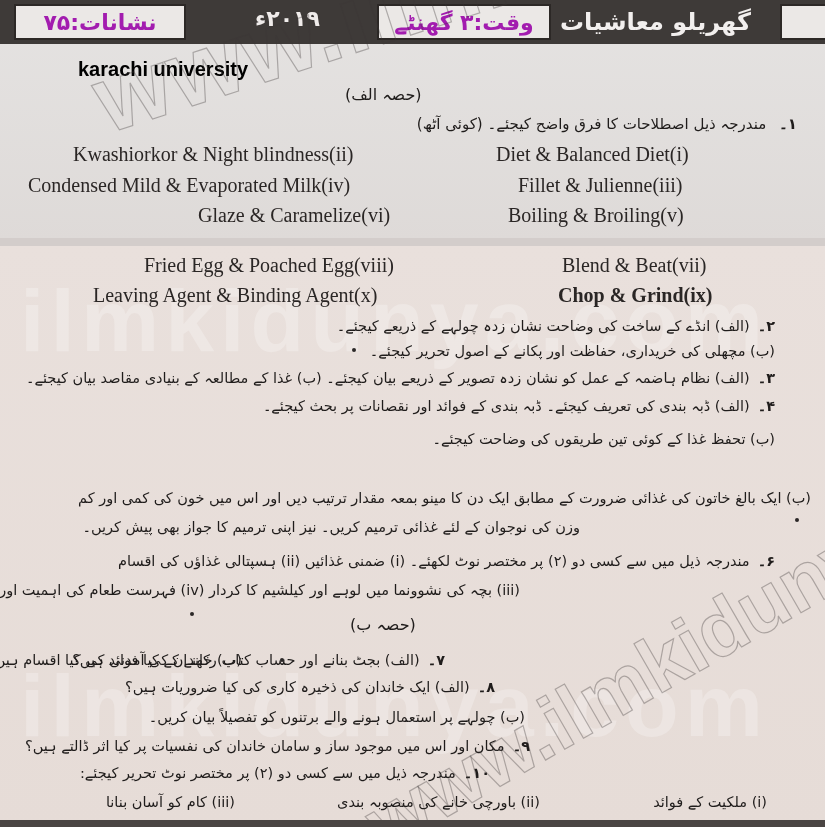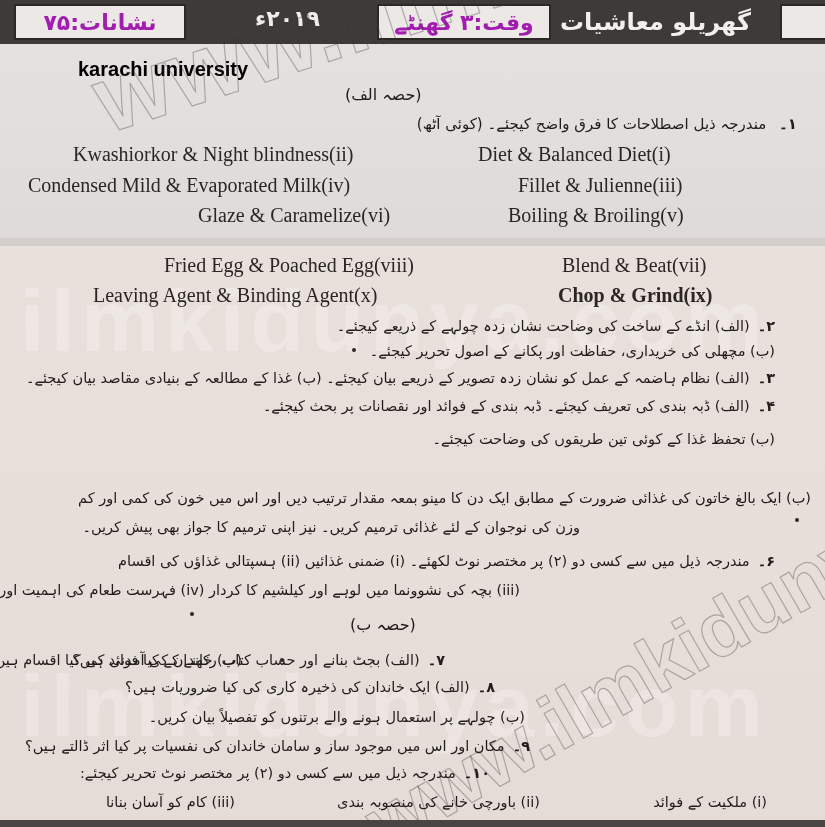--- a/index.html
+++ b/index.html
@@ -106,28 +106,28 @@
   </div>
 
   <div class="uni-label">karachi university</div>
   <div class="urdu section-title sec-a">(حصہ الف)</div>
 
   <div class="urdu q1-title">
     <span class="q-num">۱۔</span>
     <span>مندرجہ ذیل اصطلاحات کا فرق واضح کیجئے۔ (کوئی آٹھ)</span>
   </div>
 
-  <div class="eng" style="left:478px;top:143px;text-align:center;">Diet &amp; Balanced Diet(i)</div>
+  <div class="eng" style="left:496px;top:143px;text-align:center;">Diet &amp; Balanced Diet(i)</div>
   <div class="eng" style="left:73px;top:143px;">Kwashiorkor &amp; Night blindness(ii)</div>
   <div class="eng" style="left:518px;top:174px;">Fillet &amp; Julienne(iii)</div>
   <div class="eng" style="left:28px;top:174px;">Condensed Mild &amp; Evaporated Milk(iv)</div>
   <div class="eng" style="left:508px;top:204px;">Boiling &amp; Broiling(v)</div>
   <div class="eng" style="left:198px;top:204px;">Glaze &amp; Caramelize(vi)</div>
   <div class="eng" style="left:562px;top:254px;">Blend &amp; Beat(vii)</div>
-  <div class="eng" style="left:144px;top:254px;margin-left:20px;">Fried Egg &amp; Poached Egg(viii)</div>
+  <div class="eng" style="left:144px;top:254px;">Fried Egg &amp; Poached Egg(viii)</div>
   <div class="eng" style="left:558px;top:284px;font-weight:bold;">Chop &amp; Grind(ix)</div>
   <div class="eng" style="left:93px;top:284px;">Leaving Agent &amp; Binding Agent(x)</div>
 
   <div class="urdu q-line" style="right:50px;top:318px;">
     <span class="q-num">۲۔</span><span>(الف) انڈے کے ساخت کی وضاحت نشان زدہ چولہے کے ذریعے کیجئے۔</span>
   </div>
   <div class="urdu q-line" style="right:50px;top:343px;">
     <span>(ب) مچھلی کی خریداری، حفاظت اور پکانے کے اصول تحریر کیجئے۔</span>
   </div>
   <div class="urdu q-line" style="right:50px;top:370px;">

